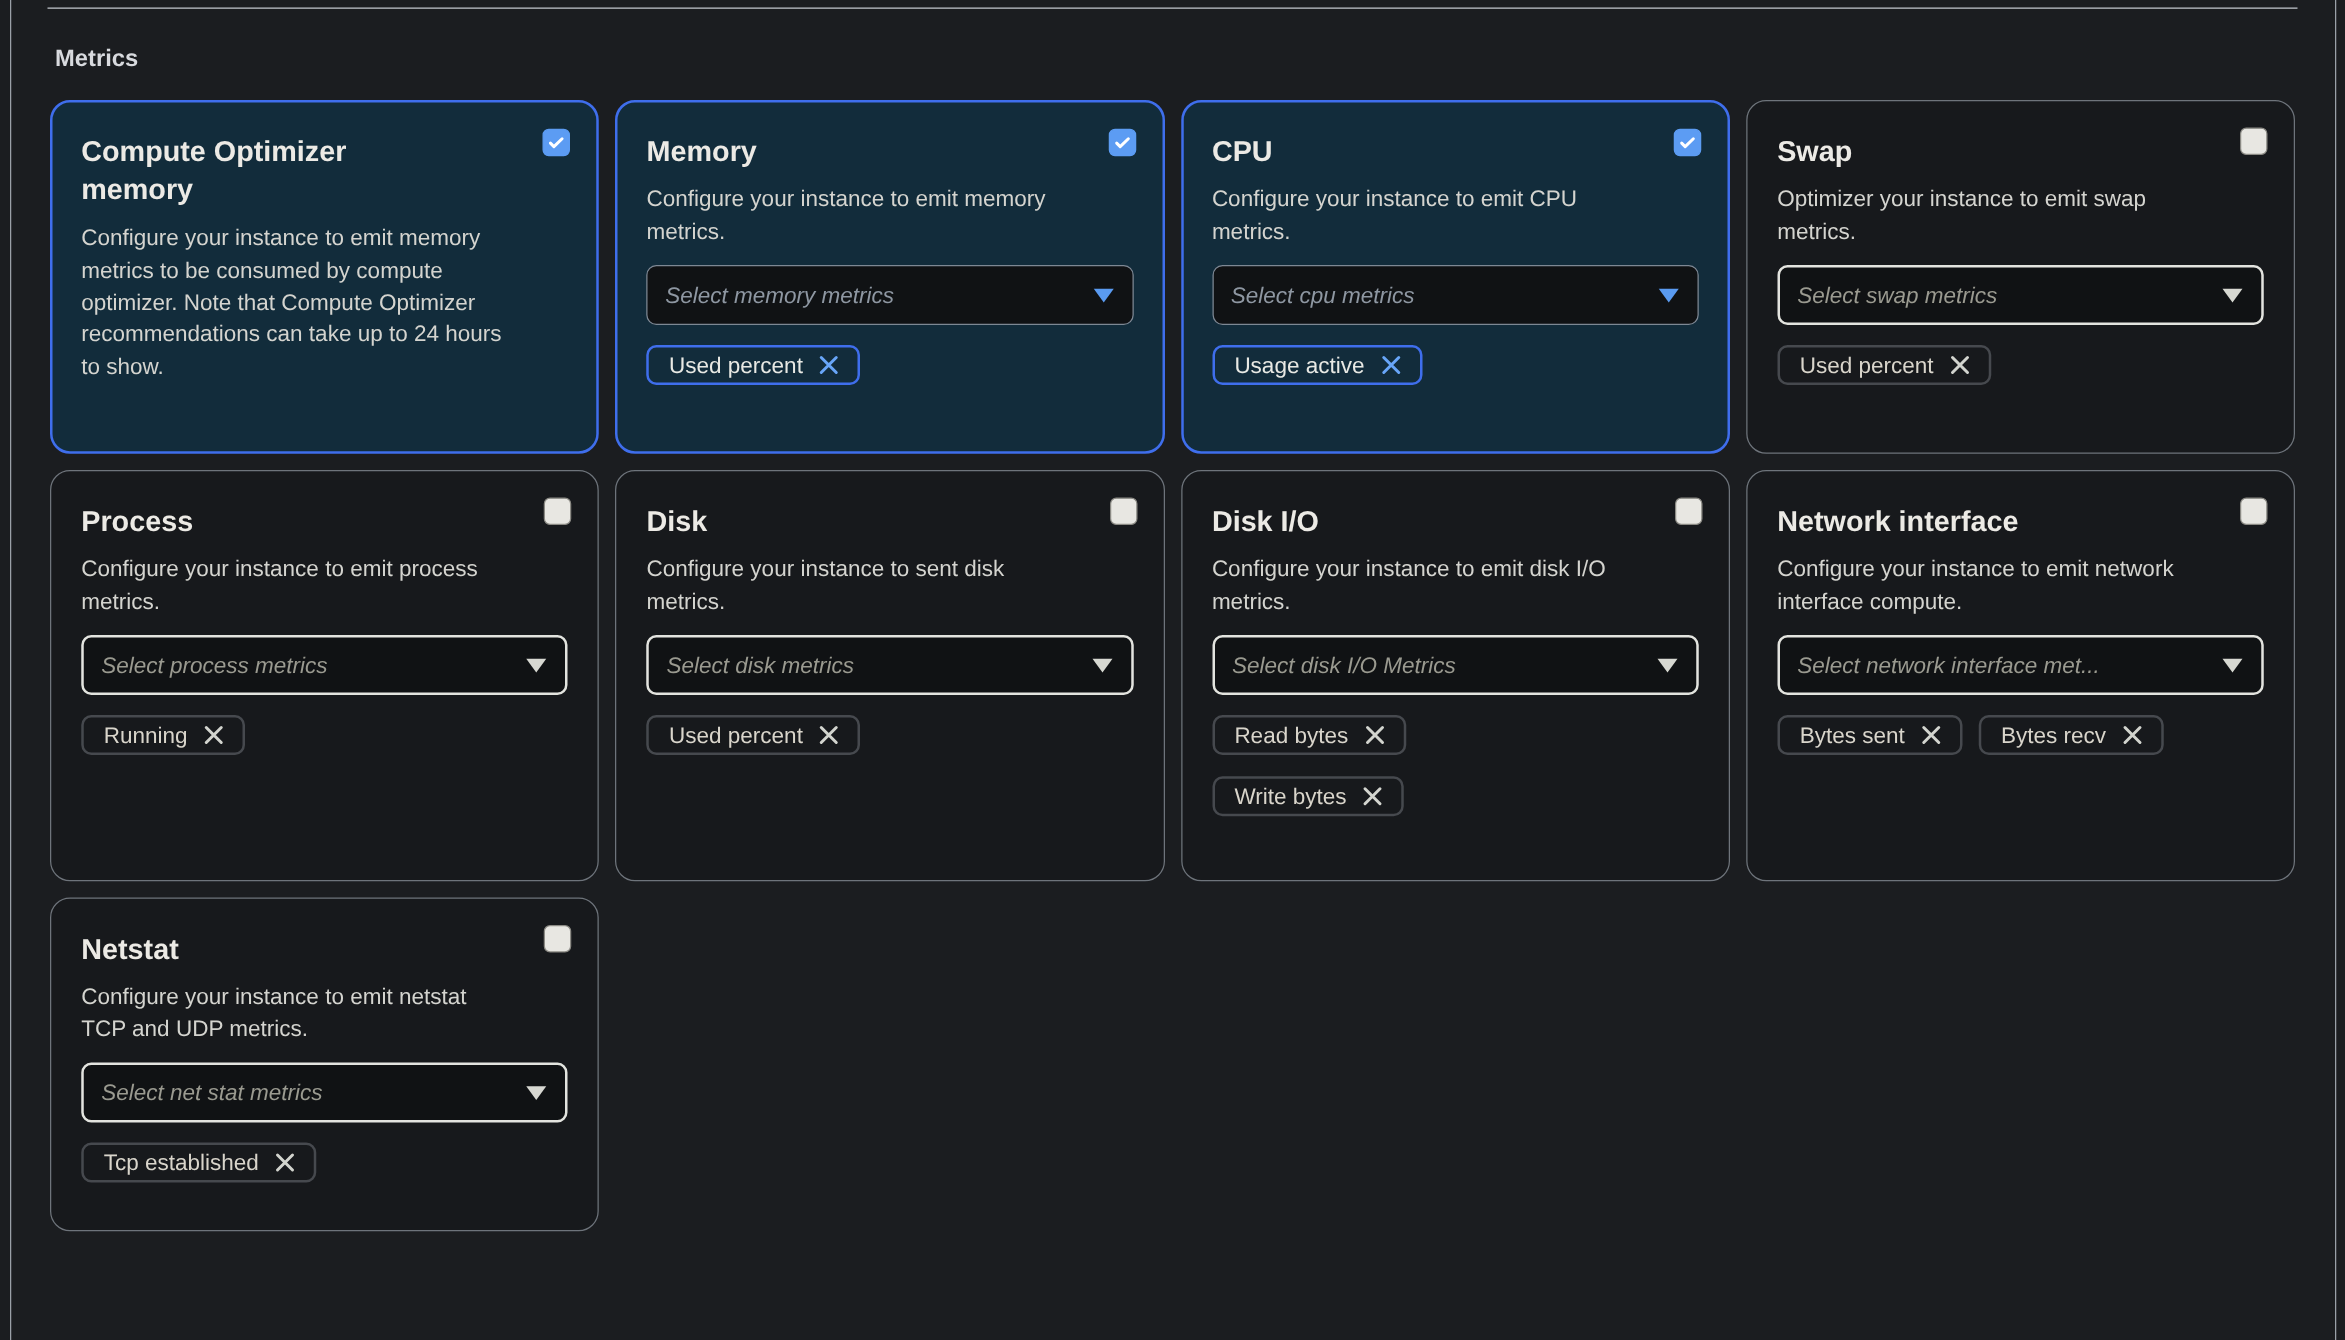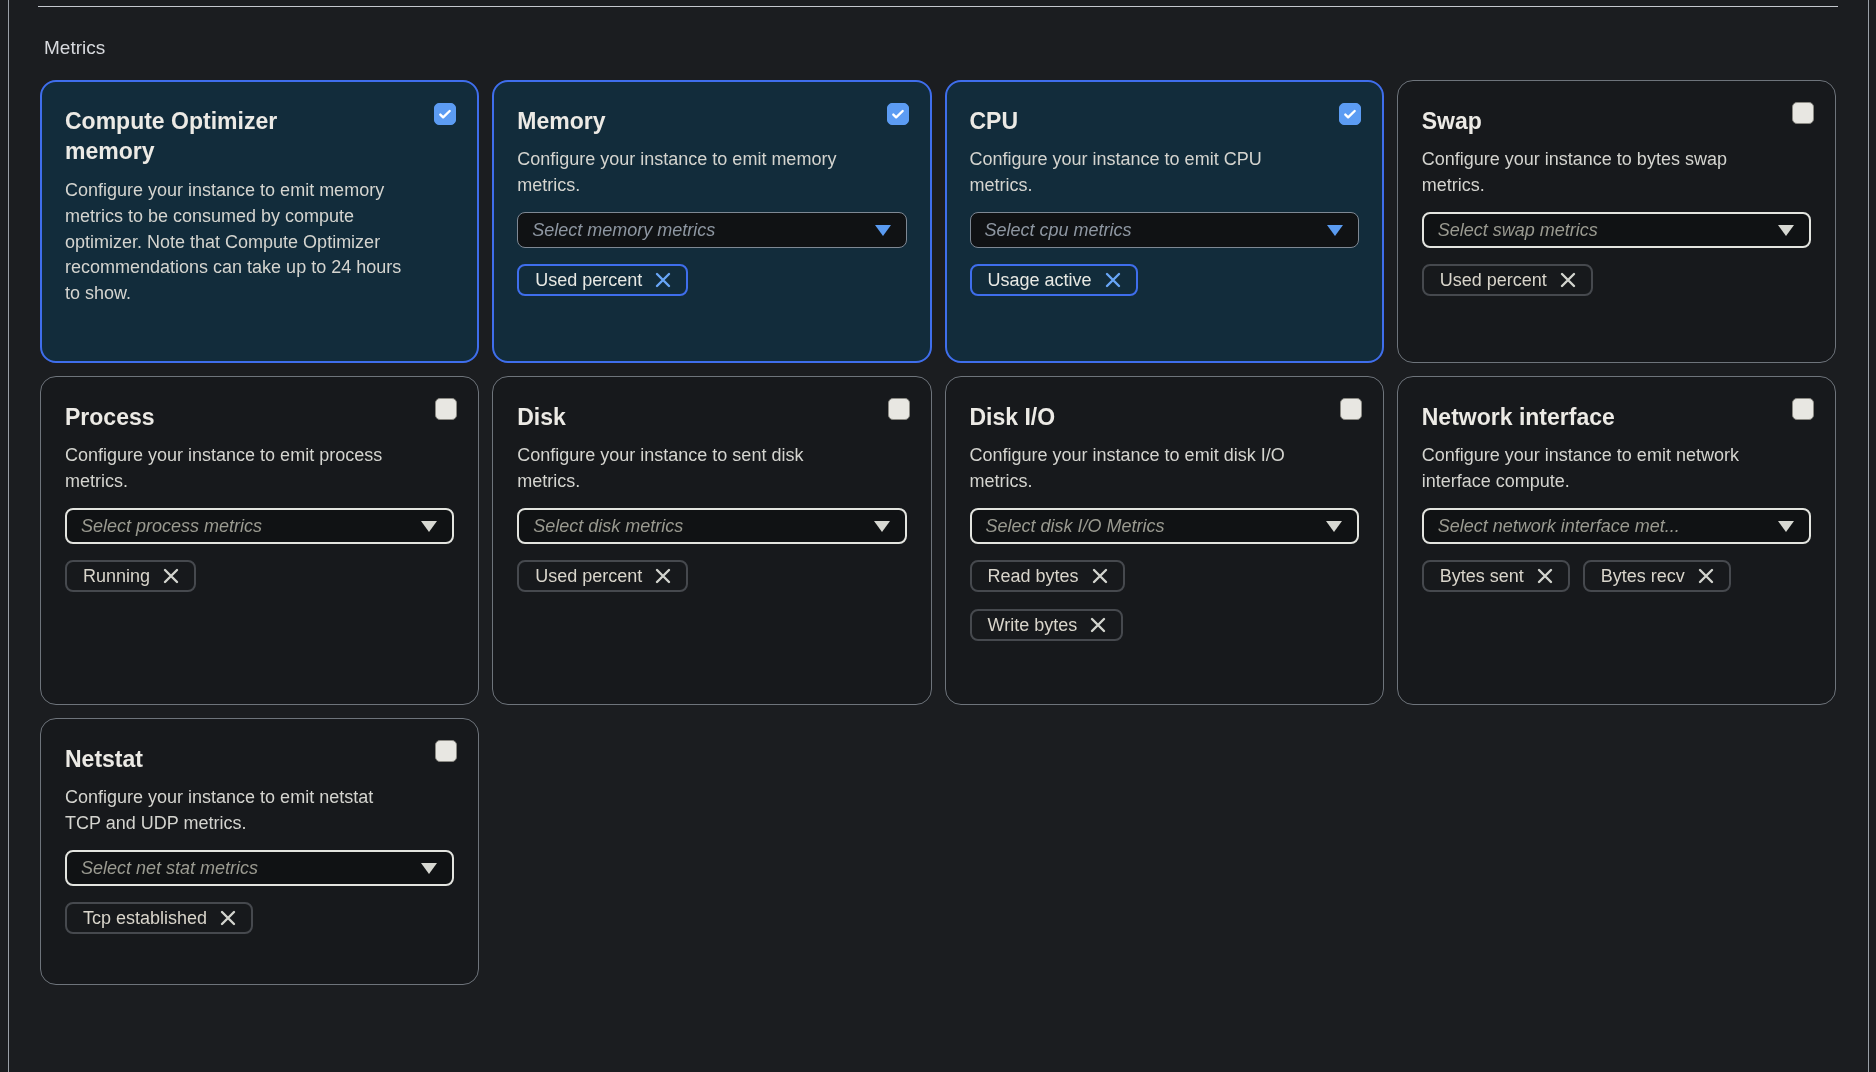--- a/index.html
+++ b/index.html
@@ -21,21 +21,21 @@
     background:var(--page-bg);
     font-family:"Liberation Sans","DejaVu Sans",sans-serif;
     position:relative;
   }
   .side-line{position:absolute;top:0;bottom:0;width:1px;background:var(--side-line);}
   .side-line.left{left:8px;}
   .side-line.right{left:1868px;}
   .top-divider{position:absolute;top:6px;left:38px;width:1800px;height:1px;background:var(--divider);}
   .section-label{
     position:absolute;left:44px;top:37px;
-    font-size:19px;font-weight:400;color:var(--section-label);
+    font-size:19px;font-weight:700;color:var(--section-label);
   }
   .cards-grid{
     position:absolute;left:40px;top:80px;width:1796px;
     display:grid;grid-template-columns:repeat(4,1fr);
     column-gap:40px;row-gap:32px;align-items:stretch;gap:13px;
   }
   .card{
     position:relative;
     background:var(--card-bg);
     border:1px solid var(--card-border);
@@ -61,21 +61,21 @@
   .checkbox{
     position:absolute;top:21px;right:21px;width:22px;height:22px;
     border-radius:5px;background:var(--checkbox-off);
     border:1px solid var(--checkbox-off-rim);
     display:flex;align-items:center;justify-content:center;cursor:pointer;
   }
   .checkbox.checked{background:var(--checkbox-on);border-color:var(--checkbox-on);}
   .checkbox svg{display:none;}
   .checkbox.checked svg{display:block;}
   .select{
-    height:36px;background:var(--select-bg);
+    height:48px;background:var(--select-bg);
     border:2px solid var(--select-border);border-radius:8px;
     display:flex;align-items:center;justify-content:space-between;
     padding:0 15px 0 14px;cursor:pointer;
   }
   .card.selected .select{border:1px solid var(--select-border-selected);}
   .select-placeholder{
     font-style:italic;font-size:18px;color:var(--placeholder);
     white-space:nowrap;overflow:hidden;
   }
   .card.selected .select-placeholder{color:var(--placeholder-selected);}
@@ -164,21 +164,21 @@
       </svg>
     </button>
   </span>
       </div>
   </div>
     <div class="card">
     <span class="checkbox">
       
     </span>
     <div class="card-title">Swap</div>
-    <div class="card-description">Configure your instance to bytes swap metrics.</div>
+    <div class="card-description">Optimizer your instance to emit swap metrics.</div>
     <div class="select">
       <span class="select-placeholder">Select swap metrics</span>
       <span class="caret"></span>
     </div>
     <div class="token-group">
         <span class="token">
     <span>Used percent</span>
     <button class="token-dismiss">
       <svg width="20" height="20" viewBox="0 0 20 20">
         <path d="M4 4 L16 16 M16 4 L4 16" stroke="currentColor" stroke-width="2.4" stroke-linecap="round" fill="none"></path>

